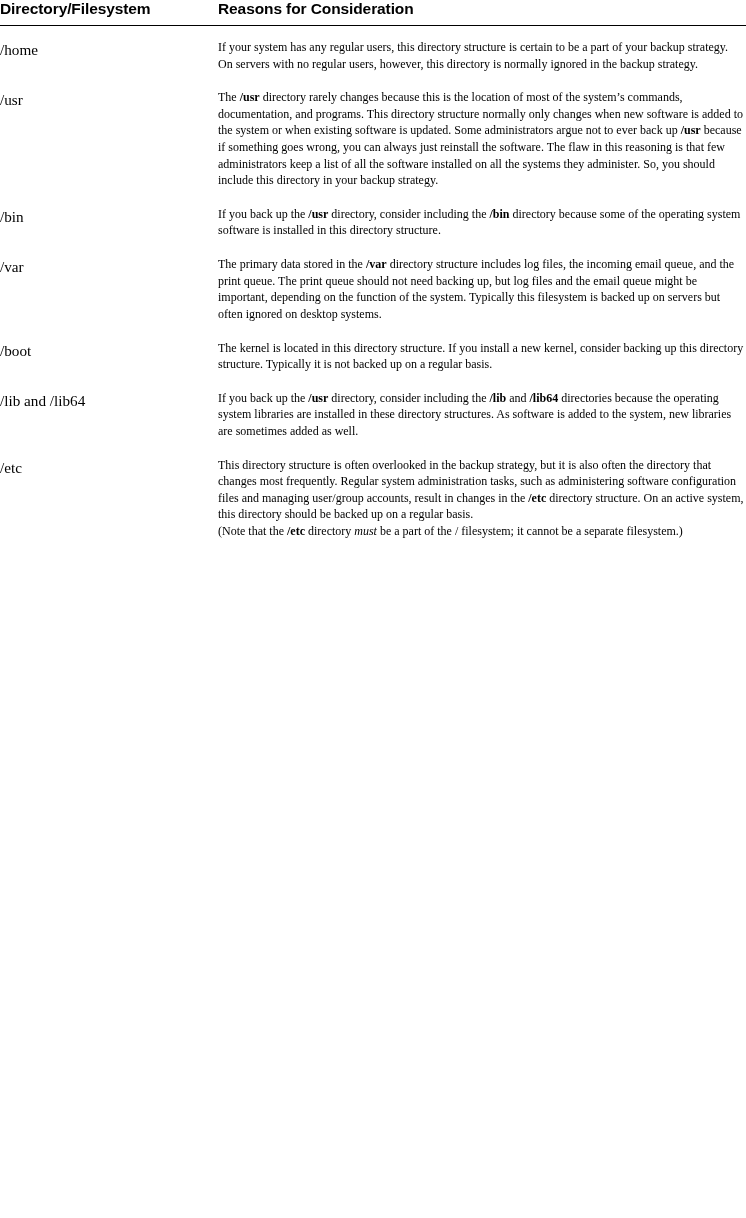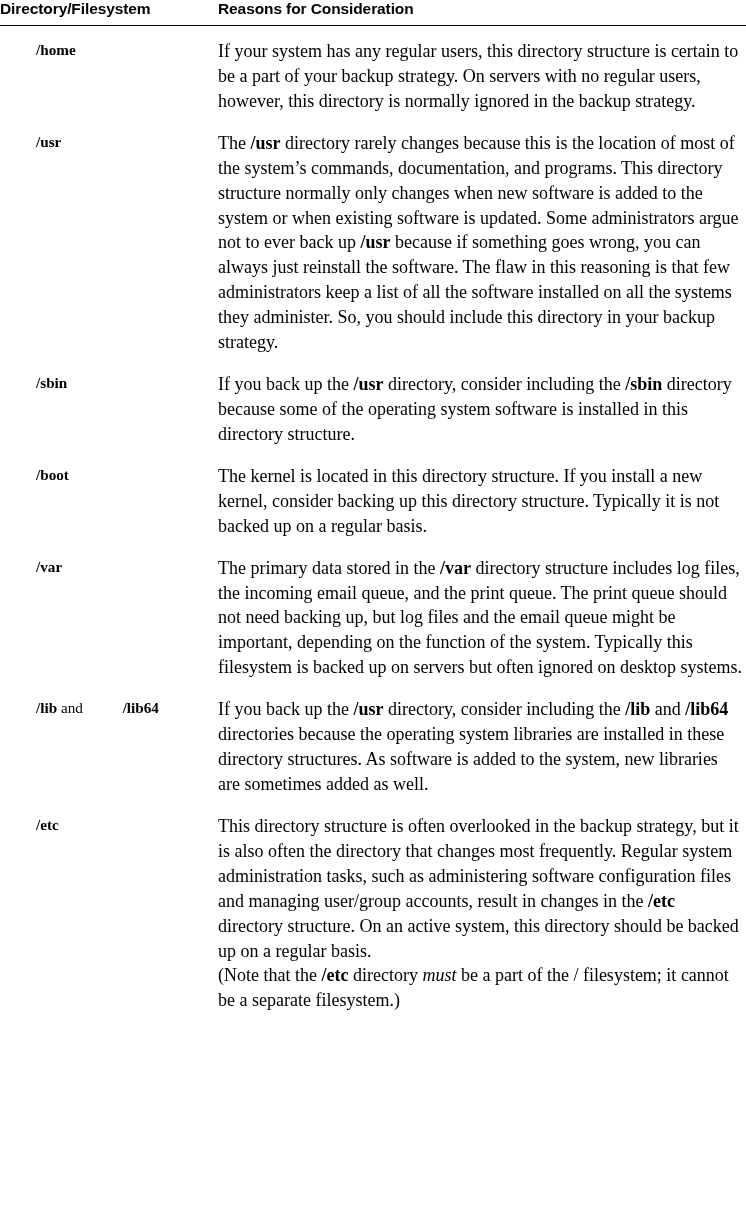--- a/index.html
+++ b/index.html
@@ -34,21 +34,21 @@
     font-size: 15.5px;
     padding: 0 0 7px 0;
     border-bottom: 1px solid #000000;
     letter-spacing: -0.1px;
   }
   thead th.h1 { padding-left: 0; }
   thead th.h2 { padding-left: 0; margin-top: 40px; }
 
   tbody td {
     vertical-align: top;
-    font-size: 18px;
+    font-size: 12px;
     line-height: 1.385;
     padding: 11px 0 6px 0;
   }
   tbody tr td.col-dir {
     padding-right: 10px;
     font-size: 15.2px;
   }
   tbody tr td.col-reason {
     padding-right: 2px;
     text-align: left;
@@ -56,21 +56,21 @@
   tbody tr:first-child td {
     padding-top: 13px;
   }
   b, strong { font-weight: bold; }
   em, i { font-style: italic; }
   p.para {
     margin: 0;
   }
   p.para + p.para {
   }
-  .dir-label { font-weight: bold; margin-left: 36px; }
+  .dir-label { font-weight: normal; }
   .dir-plain { font-weight: normal; }
 </style>
 </head>
 <body>
 
 <div class="page">
   <table class="doc-table">
     <colgroup>
         <col class="c1">
         <col class="c2">
@@ -88,35 +88,35 @@
             <p class="para">If your system has any regular users, this directory structure is certain to be a part of your backup strategy. On servers with no regular users, however, this directory is normally ignored in the backup strategy.</p>
           </td>
         </tr>
         <tr>
           <td class="col-dir"><span class="dir-label">/usr</span></td>
           <td class="col-reason">
             <p class="para">The <b>/usr</b> directory rarely changes because this is the location of most of the system’s commands, documentation, and programs. This directory structure normally only changes when new software is added to the system or when existing software is updated. Some administrators argue not to ever back up <b>/usr</b> because if something goes wrong, you can always just reinstall the software. The flaw in this reasoning is that few administrators keep a list of all the software installed on all the systems they administer. So, you should include this directory in your backup strategy.</p>
           </td>
         </tr>
         <tr>
-          <td class="col-dir"><span class="dir-label">/sbin</span></td>
+          <td class="col-dir"><span class="dir-label">/bin</span></td>
           <td class="col-reason">
-            <p class="para">If you back up the <b>/usr</b> directory, consider including the <b>/sbin</b> directory because some of the operating system software is installed in this directory structure.</p>
+            <p class="para">If you back up the <b>/usr</b> directory, consider including the <b>/bin</b> directory because some of the operating system software is installed in this directory structure.</p>
+          </td>
+        </tr>
+        <tr>
+          <td class="col-dir"><span class="dir-label">/var</span></td>
+          <td class="col-reason">
+            <p class="para">The primary data stored in the <b>/var</b> directory structure includes log files, the incoming email queue, and the print queue. The print queue should not need backing up, but log files and the email queue might be important, depending on the function of the system. Typically this filesystem is backed up on servers but often ignored on desktop systems.</p>
           </td>
         </tr>
         <tr>
           <td class="col-dir"><span class="dir-label">/boot</span></td>
           <td class="col-reason">
             <p class="para">The kernel is located in this directory structure. If you install a new kernel, consider backing up this directory structure. Typically it is not backed up on a regular basis.</p>
-          </td>
-        </tr>
-        <tr>
-          <td class="col-dir"><span class="dir-label">/var</span></td>
-          <td class="col-reason">
-            <p class="para">The primary data stored in the <b>/var</b> directory structure includes log files, the incoming email queue, and the print queue. The print queue should not need backing up, but log files and the email queue might be important, depending on the function of the system. Typically this filesystem is backed up on servers but often ignored on desktop systems.</p>
           </td>
         </tr>
         <tr>
           <td class="col-dir"><span class="dir-label">/lib</span><span class="dir-plain"> and </span><span class="dir-label">/lib64</span></td>
           <td class="col-reason">
             <p class="para">If you back up the <b>/usr</b> directory, consider including the <b>/lib</b> and <b>/lib64</b> directories because the operating system libraries are installed in these directory structures. As software is added to the system, new libraries are sometimes added as well.</p>
           </td>
         </tr>
         <tr>
           <td class="col-dir"><span class="dir-label">/etc</span></td>

